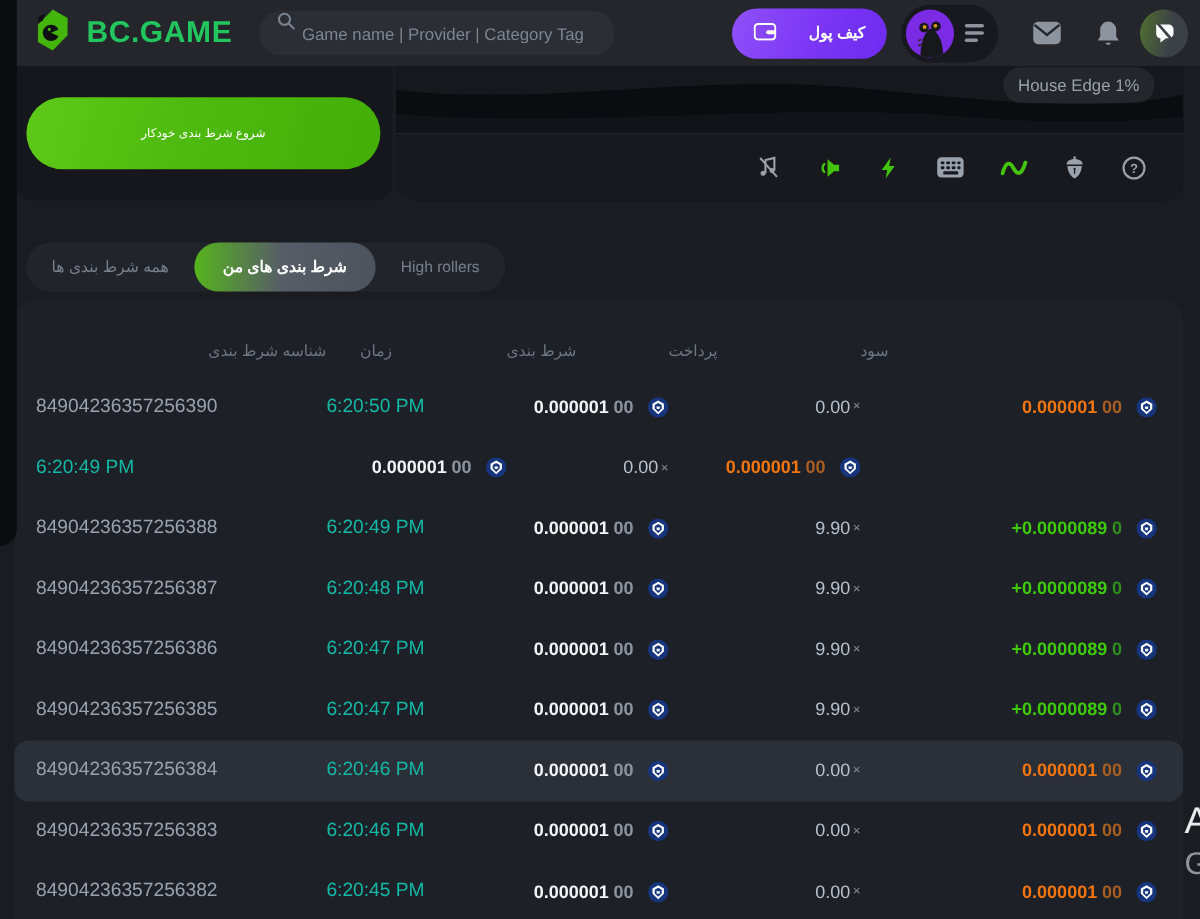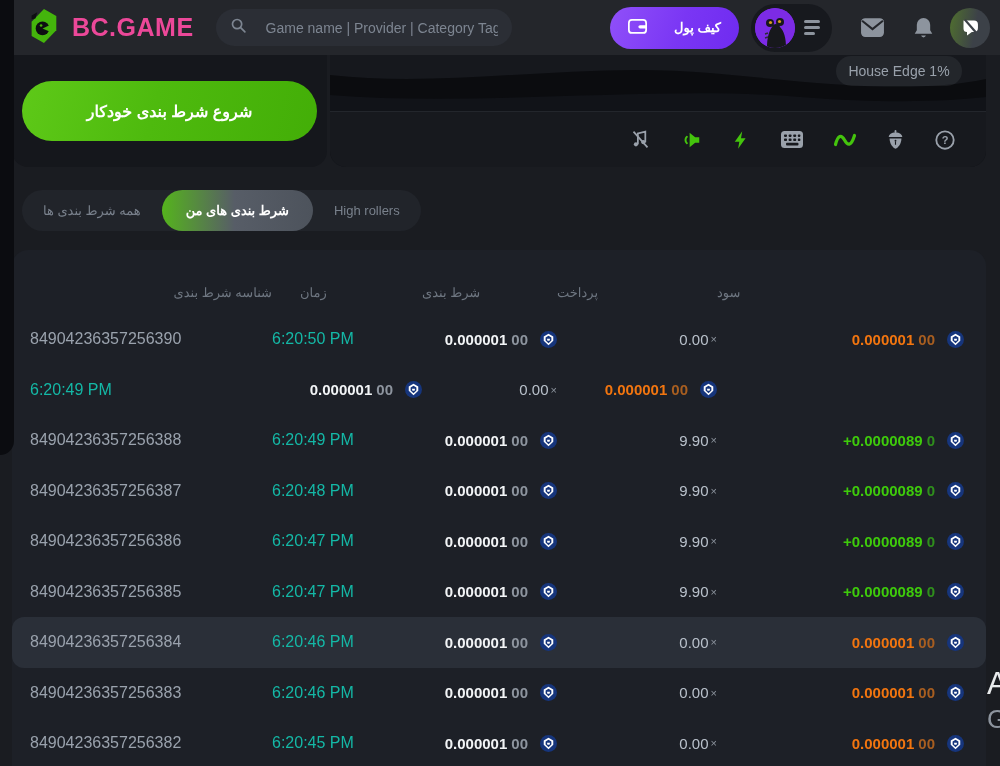--- a/index.html
+++ b/index.html
@@ -14,22 +14,22 @@
   body{
     width:1000px;height:766px;position:relative;
     background:#1a1c21;
     font-family:"Liberation Sans",sans-serif;
     color:#cfd5dc;
   }
   
   .header{position:absolute;left:0;top:0;width:1000px;height:55px;background:#24262b;display:flex;align-items:center;z-index:5}
   .left-strip{position:absolute;left:0;top:0;width:14px;height:455px;background:#0b0c10;border-radius:0 0 14px 0;z-index:6}
   .logo{display:flex;align-items:center;margin-left:24px;gap:10px;z-index:7;cursor:pointer}
-  .brand{font-size:25px;font-weight:800;color:#ec4899;letter-spacing:.5px}
-  .search{margin-left:22px;width:296px;height:37px;border-radius:19px;background:#2b2e35;display:flex;align-items:center;padding:0 14px;gap:19px}
+  .brand{font-size:25px;font-weight:800;color:#22c55e;letter-spacing:.5px}
+  .search{margin-left:22px;width:296px;height:37px;border-radius:19px;background:#2b2e35;display:flex;padding:0 14px;gap:5px}
   .search svg{flex:0 0 auto}
   .search input{background:transparent;border:none;outline:none;color:#aeb5bf;font-size:14px;width:100%;font-family:inherit}
   .search input::placeholder{color:#7d8591}
   .hright{margin-left:auto;display:flex;align-items:center;padding-right:10px}
   .balance{height:44px;min-width:128px;background:#17191e;border-radius:10px;display:flex;flex-direction:column;justify-content:center;align-items:center;padding:3px 12px;cursor:pointer}
   .bal-top{display:flex;align-items:center;gap:5px;font-size:13px;font-weight:bold;color:#c7ced6}
   .bal-amt{font-size:14px;font-weight:bold;color:#f2f4f6;line-height:15px}
   .bal-amt .dim{color:#7e8590}
   .wallet-btn{height:42px;padding:0 18px;margin-left:-4px;border:none;border-radius:22px;
     background:linear-gradient(110deg,#9050f9 0%,#7a36f4 55%,#6f2bf0 100%);
@@ -39,31 +39,31 @@
   .rank-icon{display:flex;flex-direction:column;gap:3px}
   .rank-icon i{display:block;height:3px;border-radius:2px;background:#8d949e}
   .rank-icon i:nth-child(1){width:16px}.rank-icon i:nth-child(2){width:16px}.rank-icon i:nth-child(3){width:11px}
   .hicon{color:#8d949e;cursor:pointer;display:flex;align-items:center}
   .mail{margin-left:28px}.bellw{margin-left:28px}
   .chat-btn{margin-left:16px;width:40px;height:40px;border-radius:50%;background:linear-gradient(100deg,#50702e 0%,#3c4148 62%);display:flex;align-items:center;justify-content:center;cursor:pointer}
   
   .left-card{position:absolute;left:12px;top:55px;width:315px;height:112px;background:#15171c;border-radius:0 0 16px 16px;display:flex;align-items:center;justify-content:center;z-index:2}
   .start-btn{width:295px;height:60px;border:none;border-radius:30px;cursor:pointer;
     background:linear-gradient(105deg,#5ec918 0%,#4eba0e 45%,#43ae07 100%);
-    color:#fff;font-size:16px;font-weight:bold;font-family:inherit}
+    color:#fff;font-size:10px;font-weight:normal;font-family:inherit}
   .game-panel{position:absolute;left:330px;top:55px;width:656px;height:112px;background:#101216;border-radius:0 0 16px 16px;overflow:hidden;z-index:1}
   .gwaves{position:absolute;left:0;top:0;width:100%;height:58px}
   .toolbar{position:absolute;left:0;bottom:0;width:100%;height:56px;background:#17191e;border-top:1px solid #23262c;
     display:flex;align-items:center;justify-content:flex-end;gap:29px;padding-right:30px}
   .tbi{color:#9aa1ab;cursor:pointer;display:flex;align-items:center}
   .tbi.green{color:#44c40d}
   .house-edge{position:absolute;left:836px;top:56px;width:126px;height:30px;border-radius:15px;
     background:rgba(133,141,151,.12);color:#99a1ab;font-size:14px;display:flex;align-items:center;justify-content:center;z-index:3}
   
-  .tabbar{position:absolute;left:22px;top:190px;height:41px;background:#21242a;border-radius:21px;display:flex;align-items:flex-start;z-index:2}
+  .tabbar{position:absolute;left:22px;top:202px;height:41px;background:#21242a;border-radius:21px;display:flex;align-items:flex-start;z-index:2}
   .tab{height:41px;display:flex;align-items:center;padding:0 21px;color:#79818c;font-size:13px;cursor:pointer;white-space:nowrap}
   .tab.active{background:linear-gradient(90deg,#55b31d 0%,#575d67 48%,#4d535c 100%);border-radius:21px;color:#fff;font-weight:bold;padding:0 24px}
   
   .table-card{position:absolute;left:12px;top:250px;width:974px;height:516px;background:#1d2027;border-radius:16px 16px 0 0;padding-top:20px}
   .thead,.trow{display:grid;grid-template-columns:242px 150px 135px 160px 1fr;align-items:center;padding:0 22px 0 18px}
   .thead{height:44px;color:#6e7681;font-size:13px}
   .c-right{text-align:right;display:flex;justify-content:flex-end;align-items:center}
   .trow{height:50.5px;border-radius:12px;font-size:16px;cursor:pointer}
   .trow.hl{background:#2a2f38}
   .cell-id{color:#9aa2ad}

